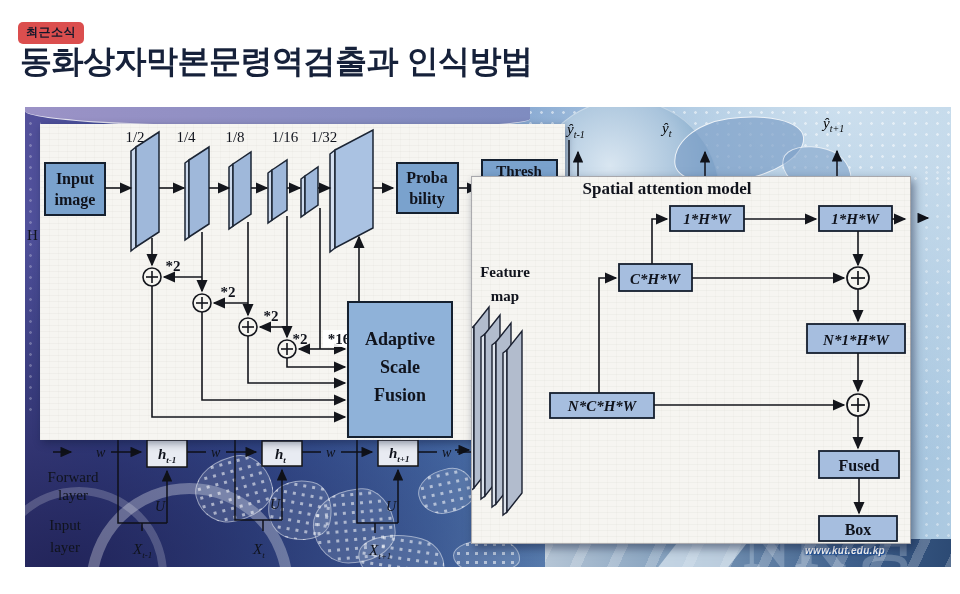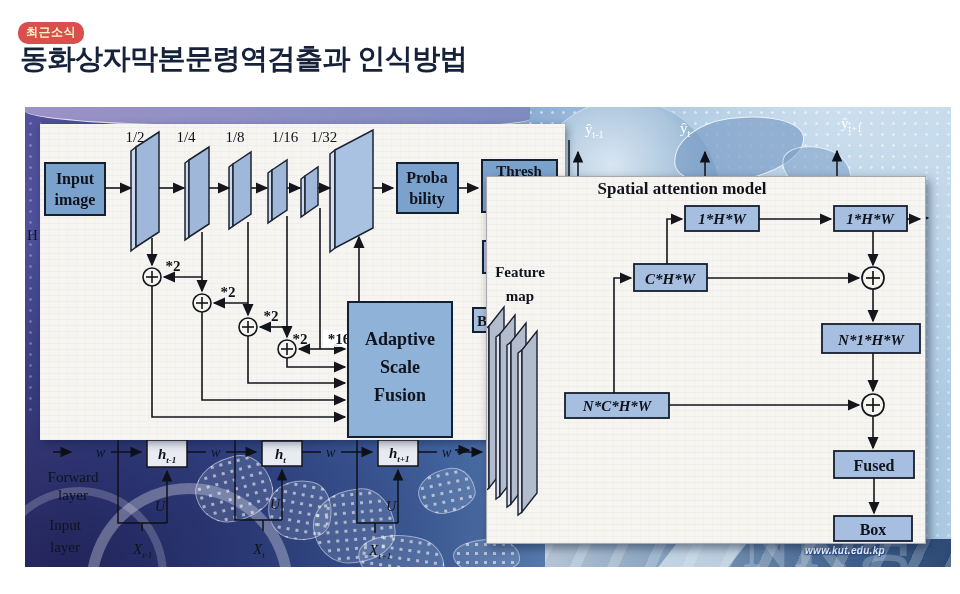--- a/index.html
+++ b/index.html
@@ -1,20 +1,20 @@
 <!DOCTYPE html>
 <html><head>
 <meta charset="utf-8">
 <style>
   html,body{margin:0;padding:0;background:#fff;}
   .page{position:relative;width:960px;height:594px;background:#ffffff;overflow:hidden;
         font-family:"Liberation Sans",sans-serif;}
-  .badge{position:absolute;left:18px;top:22px;background:#db4e4e;color:#fef9c3;
-         font-size:12px;font-weight:bold;padding:2px 8px 3px;border-radius:10px;letter-spacing:.5px;}
-  .title{position:absolute;left:20px;top:40px;font-size:28px;font-weight:bold;color:#16213a;
+  .badge{position:absolute;left:18px;top:22px;background:#db4e4e;color:#0f172a;
+         font-size:12px;font-weight:bold;padding:2px 8px 3px;border-radius:5px;letter-spacing:.5px;}
+  .title{position:absolute;left:20px;top:40px;font-size:32px;font-weight:bold;color:#16213a;
          letter-spacing:-0.5px;}
   .figure{position:absolute;left:25px;top:107px;width:926px;height:460px;overflow:hidden;
           background:#4f7cba;}
   
   .bg-base{position:absolute;inset:0;
     background:
       radial-gradient(ellipse at 88% 0%, rgba(214,230,242,.85), transparent 55%),
       radial-gradient(ellipse at 4% 100%, rgba(26,26,74,.8), transparent 52%),
       linear-gradient(100deg,#53509a 0%,#40509c 14%,#3f62ab 30%,#4f7cba 48%,#6f9cc9 64%,#92b6d6 80%,#aecbe2 100%);}
   .dots{position:absolute;background-image:radial-gradient(rgba(255,255,255,.5) 1.1px, transparent 1.6px);
@@ -50,33 +50,33 @@
   .blob6{left:428px;top:432px;width:65px;height:32px;}
   .bottom-band{position:absolute;left:520px;top:432px;width:406px;height:28px;
         background:
          repeating-linear-gradient(115deg, rgba(255,255,255,.22) 0 10px, transparent 10px 34px),
          linear-gradient(95deg,#b6c6d6,#7e9cbb 35%,#3f608c 75%,#2c4a74);}
   .wedge{position:absolute;left:645px;top:430px;width:70px;height:30px;
         background:rgba(228,238,246,.65);transform:skewX(-38deg);}
   .nk-mark{position:absolute;left:718px;top:393px;font-family:"Liberation Serif",serif;
         font-size:66px;font-weight:bold;color:rgba(235,243,250,.25);letter-spacing:4px;z-index:1;}
   .bg-svg{position:absolute;left:0;top:0;z-index:2;}
-  .yhat{position:absolute;z-index:2;font-family:"Liberation Serif",serif;
-        font-size:15px;color:#ffffff;margin-left:18px;}
+  .yhat{position:absolute;z-index:2;font-family:"Liberation Serif",serif;font-style:italic;
+        font-size:15px;color:#000000;}
   .yhat sub{font-size:10px;}
   .url-mark{position:absolute;left:780px;top:438px;z-index:2;color:#fff;font-size:10px;
         font-weight:bold;font-style:italic;letter-spacing:.3px;
         text-shadow:1px 1px 0 #24549a,-1px 1px 2px rgba(20,60,120,.8);}
   
   .panel{position:absolute;background-color:#f6f5f1;
         background-image:repeating-linear-gradient(0deg, rgba(120,115,100,.05) 0 1px, transparent 1px 6px),
                          repeating-linear-gradient(90deg, rgba(120,115,100,.03) 0 1px, transparent 1px 9px);}
   .panel-left{left:15px;top:17px;width:525px;height:316px;z-index:3;
         box-shadow:2px 3px 8px rgba(15,25,55,.45);}
-  .panel-right{left:461px;top:69px;width:438px;height:366px;z-index:4;
+  .panel-right{left:446px;top:69px;width:438px;height:366px;z-index:4;
         border:1px solid rgba(110,110,120,.55);box-shadow:3px 4px 9px rgba(15,25,55,.5);}
   svg text{font-family:"Liberation Serif",serif;fill:#10131c;}
   .t-b{font-weight:bold;}
   .t-it{font-style:italic;}
   .sub{font-size:9px;}
 </style>
 </head>
 <body>
 
 <div class="page">

